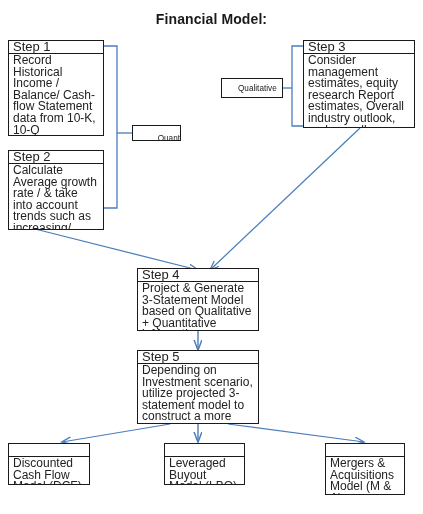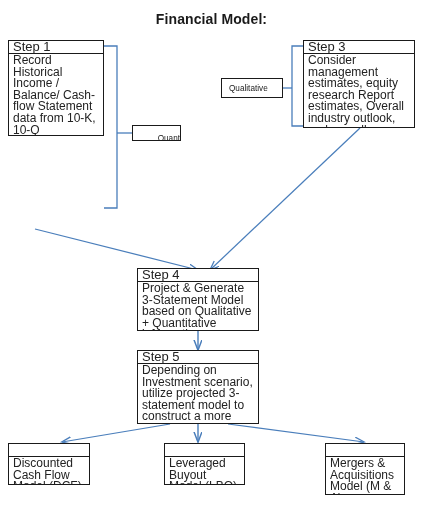--- a/index.html
+++ b/index.html
@@ -49,21 +49,21 @@
   }
   
   .labelbox{
     position:absolute;
     box-sizing:border-box;
     border:1px solid #1a1a1a;
     background:#ffffff;
     font-size:8.2px;
     color:#222;
     overflow:hidden;
-    padding-left:7px;
+    padding-left:16px;
     line-height:11px;
   }
   
   .clipped span{position:relative;top:7px;}
 
   svg{position:absolute;left:0;top:0;width:423px;height:514px;pointer-events:none;}
 </style>
 </head>
 <body>
 
@@ -99,20 +99,24 @@
     <path d="M198,424 L198,442" fill="none" stroke="#4a7ebb" stroke-width="1.4" marker-end="url(#ah)"></path>
 
     <path d="M228,424 L364,442" fill="none" stroke="#4a7ebb" stroke-width="1.25" marker-end="url(#ah)"></path>
   </svg>
 
   <div class="box" style="left:8px;top:40px;width:96px;height:96px;">
     <div class="hdr">Step 1</div>
     <div class="body"> Record Historical Income / Balance/ Cash-flow Statement data from 10-K, 10-Q</div>
   </div>
 
+  <div class="box" style="left:8px;top:150px;width:96px;height:80px;">
+    <div class="hdr">Step 2</div>
+    <div class="body">Calculate Average growth rate / &amp; take into account trends such as increasing/ declining financial performance measures</div>
+  </div>
 
   <div class="labelbox clipped" style="left:132px;top:125px;width:49px;height:16px;text-align:right;">
     <span>Quant</span>
   </div>
 
   <div class="labelbox" style="left:221px;top:78px;width:62px;height:20px;line-height:19px;">
     <span>Qualitative</span>
   </div>
 
   <div class="box" style="left:303px;top:40px;width:112px;height:88px;">

